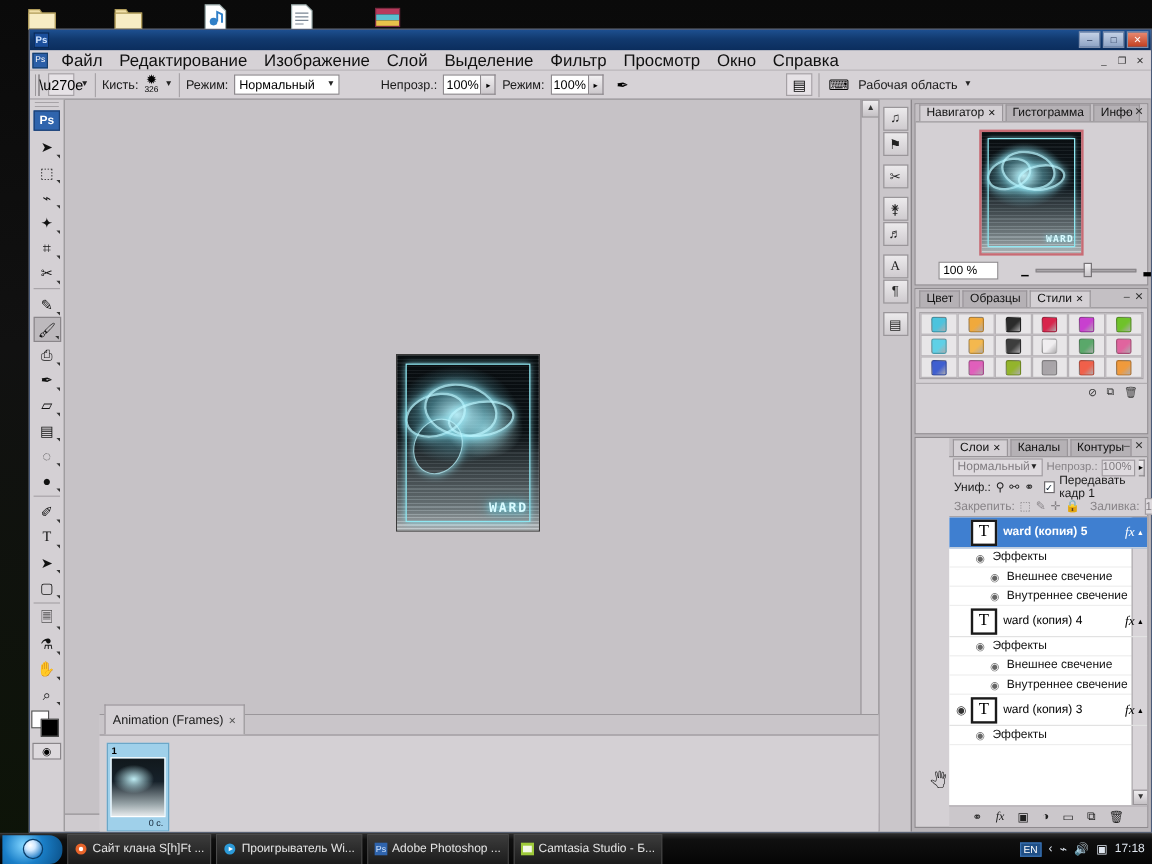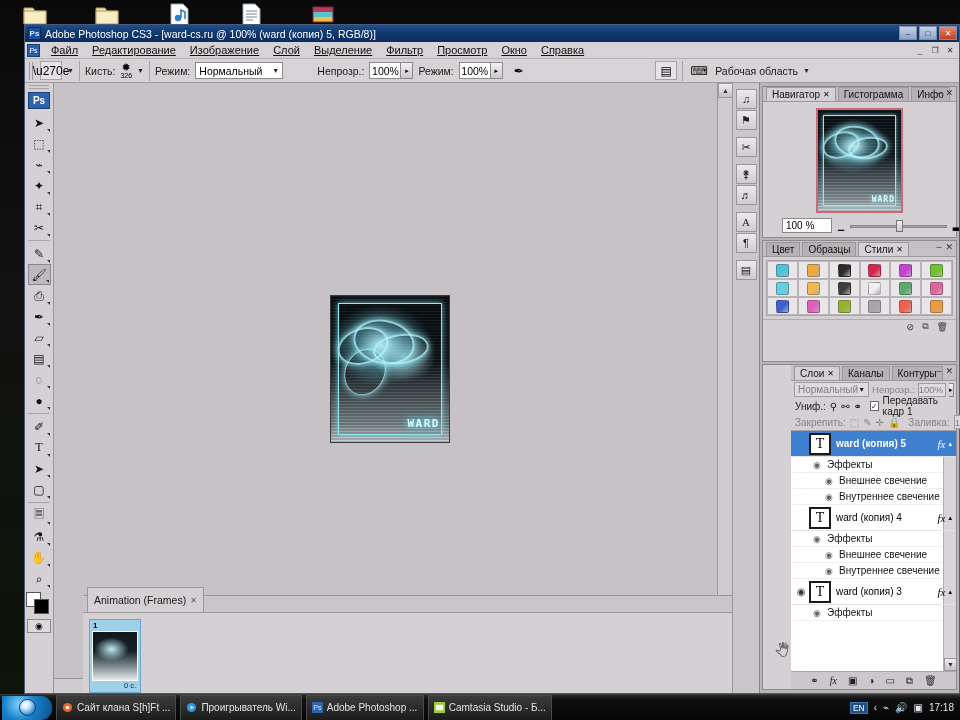--- a/index.html
+++ b/index.html
@@ -44,21 +44,21 @@
 
   .ps-menubar {
     height:17px; background:#d6d2d6; display:flex; align-items:center;
     border-bottom:1px solid #b6b2b6; padding-left:2px; position:relative;
   }
   .mini-logo {
     width:13px;height:13px;background:#2b5fa8;color:#fff;font-size:7px;
     display:flex;align-items:center;justify-content:center;margin-right:4px;
     border:1px solid #17406f;
   }
-  .menu-item { padding:1px 7px; font-size:11px; color:#101010; cursor:default;text-decoration:underline; }
+  .menu-item { padding:1px 7px; font-size:14px; color:#101010; cursor:default; }
   .doc-btns { position:absolute; right:3px; top:2px; display:flex; gap:3px; }
   .dbtn { width:12px;height:12px;font-size:8px;color:#333;display:flex;
     align-items:center;justify-content:center; }
 
   
   .ps-options {
     height:24px; background:#d6d2d6; display:flex; align-items:center;
     gap:5px; padding:0 4px; border-bottom:1px solid #9e9aa0; position:relative;
   }
   .opt-grip { width:6px;height:18px;
@@ -214,21 +214,21 @@
       radial-gradient(ellipse 66% 42% at 42% 36%, rgba(200,248,255,0.95) 0%, rgba(130,225,242,0.4) 30%, rgba(0,0,0,0) 64%),
       repeating-linear-gradient(180deg, rgba(255,255,255,0.05) 0 1px, rgba(0,0,0,0.15) 1px 3px),
       linear-gradient(180deg,#0b1013 0%,#101a20 45%,#8d999d 88%,#cfd4d6 100%);
     overflow:hidden;
   }
   .nav-frame { position:absolute; left:5px; top:5px; right:5px; bottom:5px;
     border:1px solid #8fe8f2; box-shadow:0 0 4px rgba(140,230,245,0.7); }
   .nav-word { position:absolute; right:6px; bottom:7px; color:#d8fbff; font-size:8px;
     font-weight:bold; letter-spacing:1px; font-family:"DejaVu Sans Mono", monospace;
     text-shadow:0 0 4px #7fe6f5; }
-  .nav-foot { display:flex; align-items:flex-end; gap:6px; margin-top:5px; width:100%;margin-left:22px; }
+  .nav-foot { display:flex; align-items:flex-start; gap:19px; margin-top:5px; width:100%;margin-left:22px; }
   .zoom-field { width:50px;height:15px;border:1px solid #8d898d;background:#fff;
     font-size:10px;display:flex;align-items:center;padding-left:3px; }
   .slider { flex:1; height:14px; position:relative; display:flex; align-items:center; }
   .sl-track { position:absolute; left:12px; right:12px; height:3px; background:#a9a5a9;
     border:1px solid #8a868a; }
   .sl-thumb { position:absolute; left:48%; width:7px; height:12px;
     background:linear-gradient(180deg,#f4f2f4,#c8c4c8); border:1px solid #777377; }
 
   
   .sw-grid { display:grid; grid-template-columns:repeat(6,1fr); gap:0;
@@ -350,21 +350,20 @@
             </g>
           </svg>
       </div>
     </div>
   </div>
 
   <div class="ps-win">
 
     <div class="ps-title">
       <div class="ps-logo">Ps</div>
-      <span>Adobe Photoshop CS3 - [ward-cs.ru @ 100% (ward (копия) 5, RGB/8)]</span>
       <div class="win-btns">
         <div class="wb">–</div>
         <div class="wb">□</div>
         <div class="wb close">✕</div>
       </div>
     </div>
 
     <div class="ps-menubar">
       <div class="mini-logo">Ps</div>
       <div class="menu-item">Файл</div>

